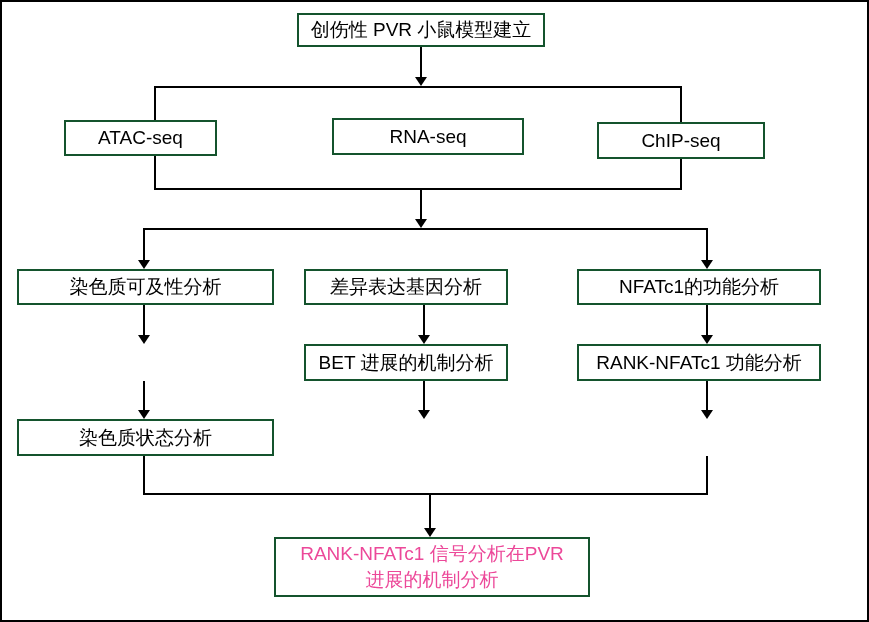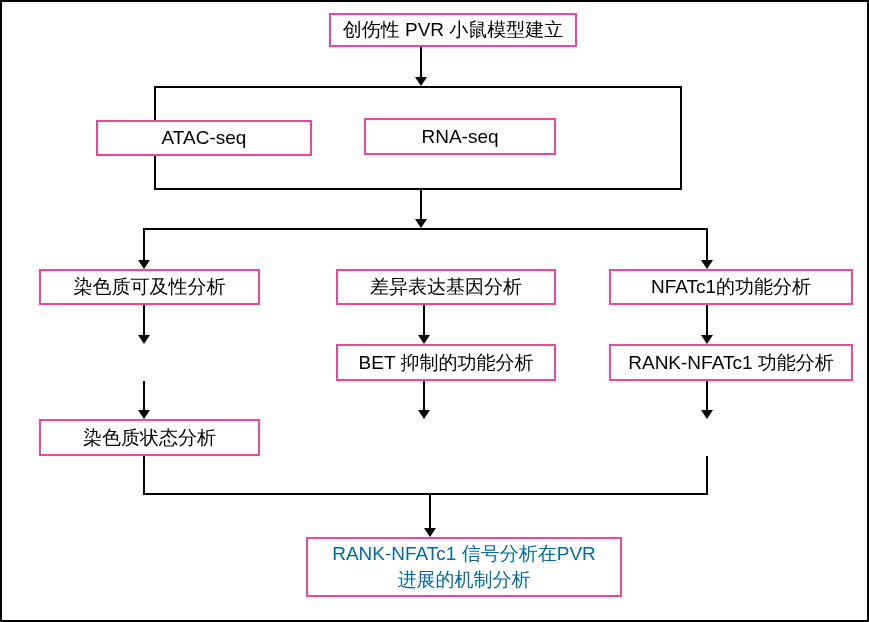--- a/index.html
+++ b/index.html
@@ -12,31 +12,30 @@
     position: relative;
     width: 869px;
     height: 622px;
     background: #ffffff;
     border: 2px solid #000000;
     box-sizing: border-box;
     overflow: hidden;
   }
   .box {
     position: absolute;
-    border: 2px solid #ec4899;
+    border: 2px solid #14532d;
     background: #ffffff;
     box-sizing: border-box;
     display: flex;
     align-items: center;
     justify-content: center;
     font-size: 19px;
     color: #000000;
     white-space: nowrap;
     z-index: 3;
-    margin-left: 32px;
   }
   .container-rect {
     position: absolute;
     border: 2px solid #000000;
     background: transparent;
     box-sizing: border-box;
     z-index: 1;
   }
   .vline, .hline {
     position: absolute;
@@ -51,33 +50,33 @@
     height: 0;
     border-left: 6px solid transparent;
     border-right: 6px solid transparent;
     border-top: 9px solid #000000;
     z-index: 2;
   }
   .final-text {
     text-align: center;
     line-height: 1.35;
     font-size: 19px;
-    color: #0369a1;
+    color: #ec4899;
   }
   .final-text span { display: block; white-space: nowrap; }
 
   
   .top-box      { left: 295px; top: 11px;  width: 248px; height: 34px; }
   .seq-frame    { left: 152px; top: 84px;  width: 528px; height: 104px; }
-  .atac-box     { left: 62px;  top: 118px; width: 216px; height: 36px; }
+  .atac-box     { left: 62px;  top: 118px; width: 153px; height: 36px; }
   .rna-box      { left: 330px; top: 116px; width: 192px; height: 37px; }
   .chip-box     { left: 595px; top: 120px; width: 168px; height: 37px; }
 
-  .c1 { left: 5px;  width: 221px; }
-  .c2 { left: 302px; width: 220px; }
+  .c1 { left: 15px;  width: 257px; }
+  .c2 { left: 302px; width: 204px; }
   .c3 { left: 575px; width: 244px; }
   .r1 { top: 267px; height: 36px; }
   .r2 { top: 342px; height: 37px; }
   .r3 { top: 417px; height: 37px; }
 
   .final-box { left: 272px; top: 535px; width: 316px; height: 60px; }
 </style>
 </head>
 <body>
 
@@ -85,20 +84,21 @@
 
   <div class="box top-box">创伤性 PVR 小鼠模型建立</div>
 
   <div class="vline" style="left:418px; top:45px; height:31px;"></div>
   <div class="arrow-down" style="left:413px; top:75px;"></div>
 
   <div class="container-rect seq-frame"></div>
 
   <div class="box atac-box">ATAC-seq</div>
   <div class="box rna-box">RNA-seq</div>
+  <div class="box chip-box">ChIP-seq</div>
 
   <div class="vline" style="left:418px; top:187px; height:31px;"></div>
   <div class="arrow-down" style="left:413px; top:217px;"></div>
 
   <div class="hline" style="left:141px; top:226px; width:565px;"></div>
 
   <div class="vline" style="left:141px; top:226px; height:32px;"></div>
   <div class="arrow-down" style="left:136px; top:258px;"></div>
   <div class="vline" style="left:704px; top:226px; height:32px;"></div>
   <div class="arrow-down" style="left:699px; top:258px;"></div>
@@ -106,21 +106,21 @@
   <div class="box c1 r1">染色质可及性分析</div>
   <div class="vline" style="left:141px; top:303px; height:30px;"></div>
   <div class="arrow-down" style="left:136px; top:333px;"></div>
   <div class="vline" style="left:141px; top:379px; height:29px;"></div>
   <div class="arrow-down" style="left:136px; top:408px;"></div>
   <div class="box c1 r3">染色质状态分析</div>
 
   <div class="box c2 r1">差异表达基因分析</div>
   <div class="vline" style="left:421px; top:303px; height:30px;"></div>
   <div class="arrow-down" style="left:416px; top:333px;"></div>
-  <div class="box c2 r2">BET 抑制的功能分析</div>
+  <div class="box c2 r2">BET 进展的机制分析</div>
   <div class="vline" style="left:421px; top:379px; height:29px;"></div>
   <div class="arrow-down" style="left:416px; top:408px;"></div>
 
   <div class="box c3 r1">NFATc1的功能分析</div>
   <div class="vline" style="left:704px; top:303px; height:30px;"></div>
   <div class="arrow-down" style="left:699px; top:333px;"></div>
   <div class="box c3 r2">RANK-NFATc1 功能分析</div>
   <div class="vline" style="left:704px; top:379px; height:29px;"></div>
   <div class="arrow-down" style="left:699px; top:408px;"></div>
 

